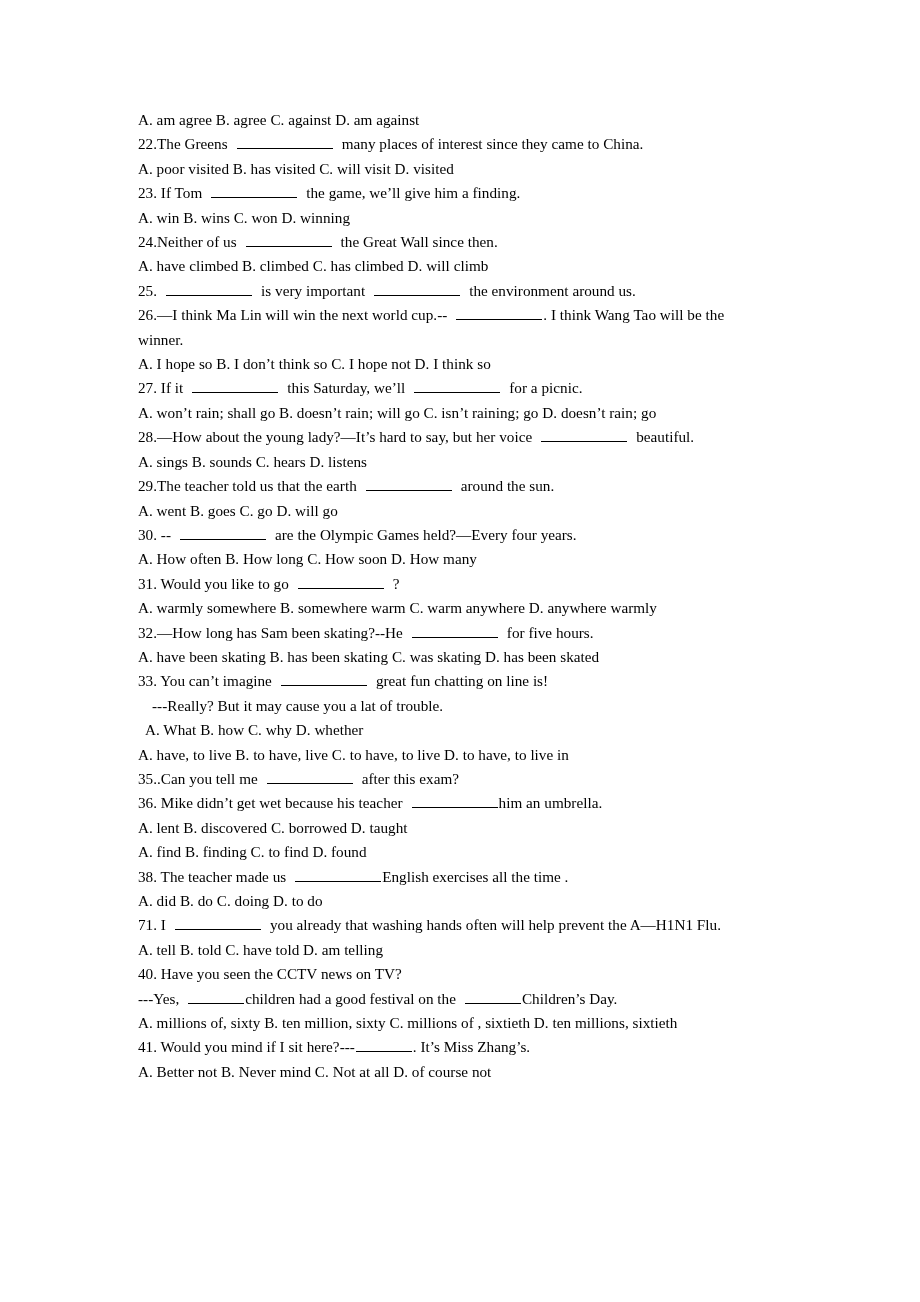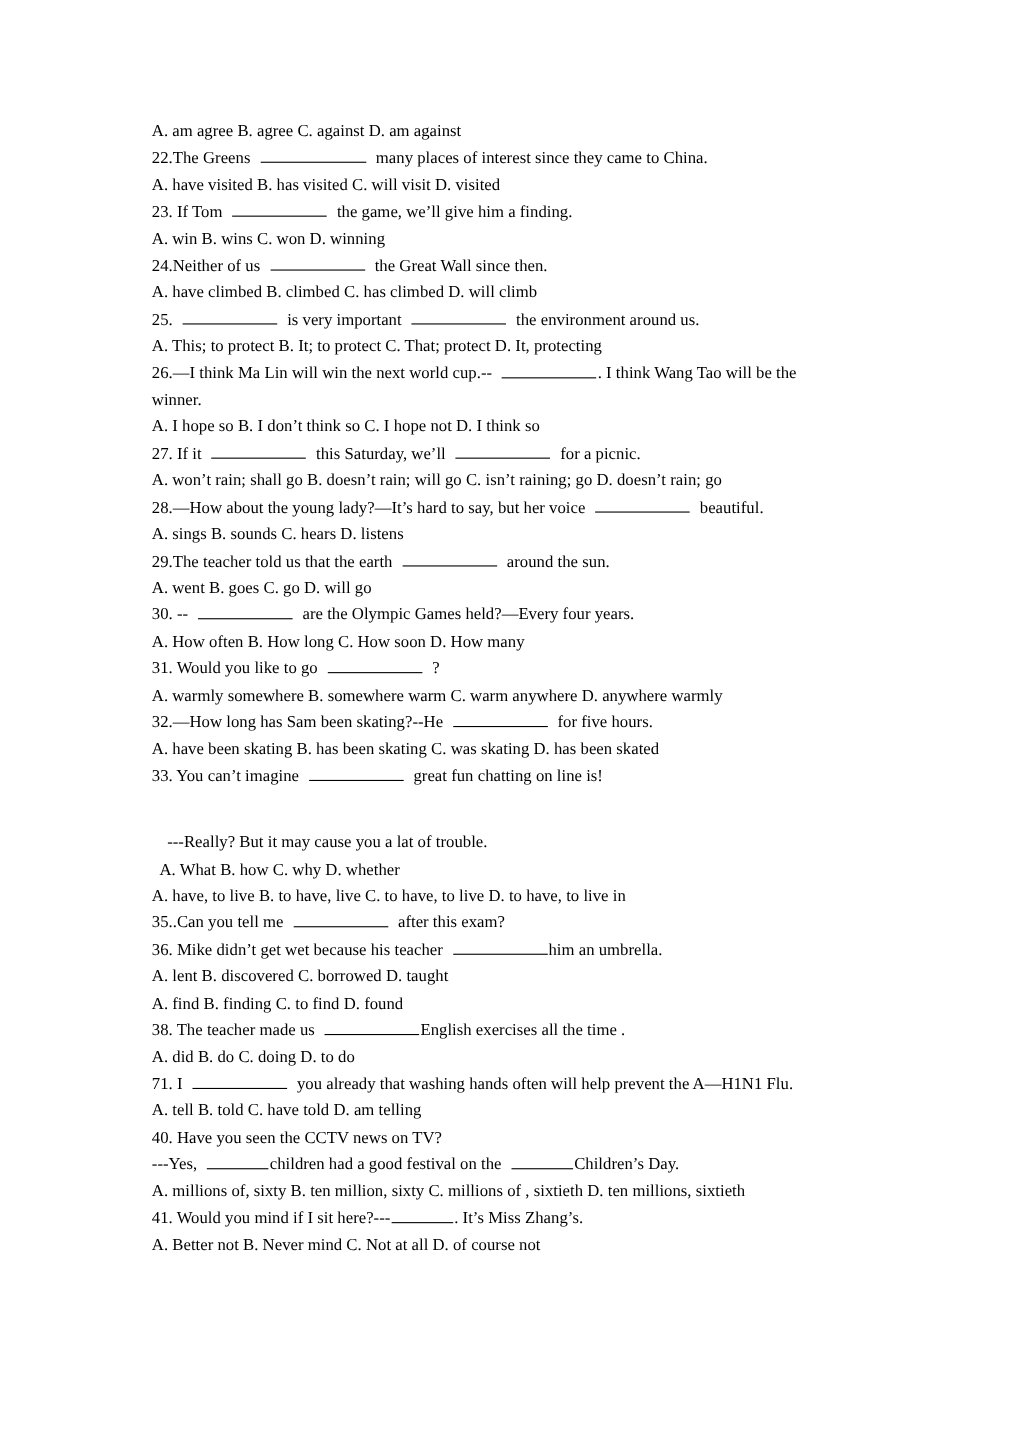--- a/index.html
+++ b/index.html
@@ -31,21 +31,20 @@
   .line {
     white-space: nowrap;
     margin: 0;
     padding: 0;
     font-size: 15.2px;
     line-height: 24.4px;
     letter-spacing: 0.02px;
   }
   .line.indent {
     padding-left: 14px;
-    margin-top: 36px;
   }
   .line.indent-sm {
     padding-left: 7px;
   }
   
   .blank {
     display: inline-block;
     border-bottom: 1px solid #000;
     height: 0.92em;
     vertical-align: baseline;
@@ -60,33 +59,32 @@
 </head>
 <body>
 
 <div class="page">
   <div class="doc-body">
 
     <p class="line"><span>A. am agree    B. agree      C. against    D. am against</span></p>
 
     <p class="line"><span>22.The Greens</span><span class="blank w-lg sp-l sp-r"></span><span>many places of interest since they came to China.</span></p>
 
-    <p class="line"><span>A. have visited      B. has visited       C. will visit      D. visited</span></p>
+    <p class="line"><span>A. poor visited      B. has visited       C. will visit      D. visited</span></p>
 
     <p class="line"><span>23. If Tom</span><span class="blank w-md sp-l sp-r"></span><span>the game, we’ll give him a finding.</span></p>
 
     <p class="line"><span>A. win     B. wins      C. won     D. winning</span></p>
 
     <p class="line"><span>24.Neither of us</span><span class="blank w-md sp-l sp-r"></span><span>the Great Wall since then.</span></p>
 
     <p class="line"><span>A. have climbed        B. climbed          C. has climbed       D. will climb</span></p>
 
     <p class="line"><span>25.</span><span class="blank w-md sp-l sp-r"></span><span>is very important</span><span class="blank w-md sp-l sp-r"></span><span>the environment around us.</span></p>
 
-    <p class="line"><span>A. This; to protect      B. It; to protect      C. That; protect       D. It, protecting</span></p>
 
     <p class="line"><span>26.—I think Ma Lin will win the next world cup.--</span><span class="blank w-md sp-l"></span><span>. I think Wang Tao will be the</span></p>
 
     <p class="line"><span>winner.</span></p>
 
     <p class="line"><span>A. I hope so     B. I don’t think so     C. I hope not     D. I think so</span></p>
 
     <p class="line"><span>27. If it</span><span class="blank w-md sp-l sp-r"></span><span>this Saturday, we’ll</span><span class="blank w-md sp-l sp-r"></span><span>for a picnic.</span></p>
 
     <p class="line"><span>A. won’t rain; shall go     B. doesn’t rain; will go     C. isn’t raining; go     D. doesn’t rain; go</span></p>

